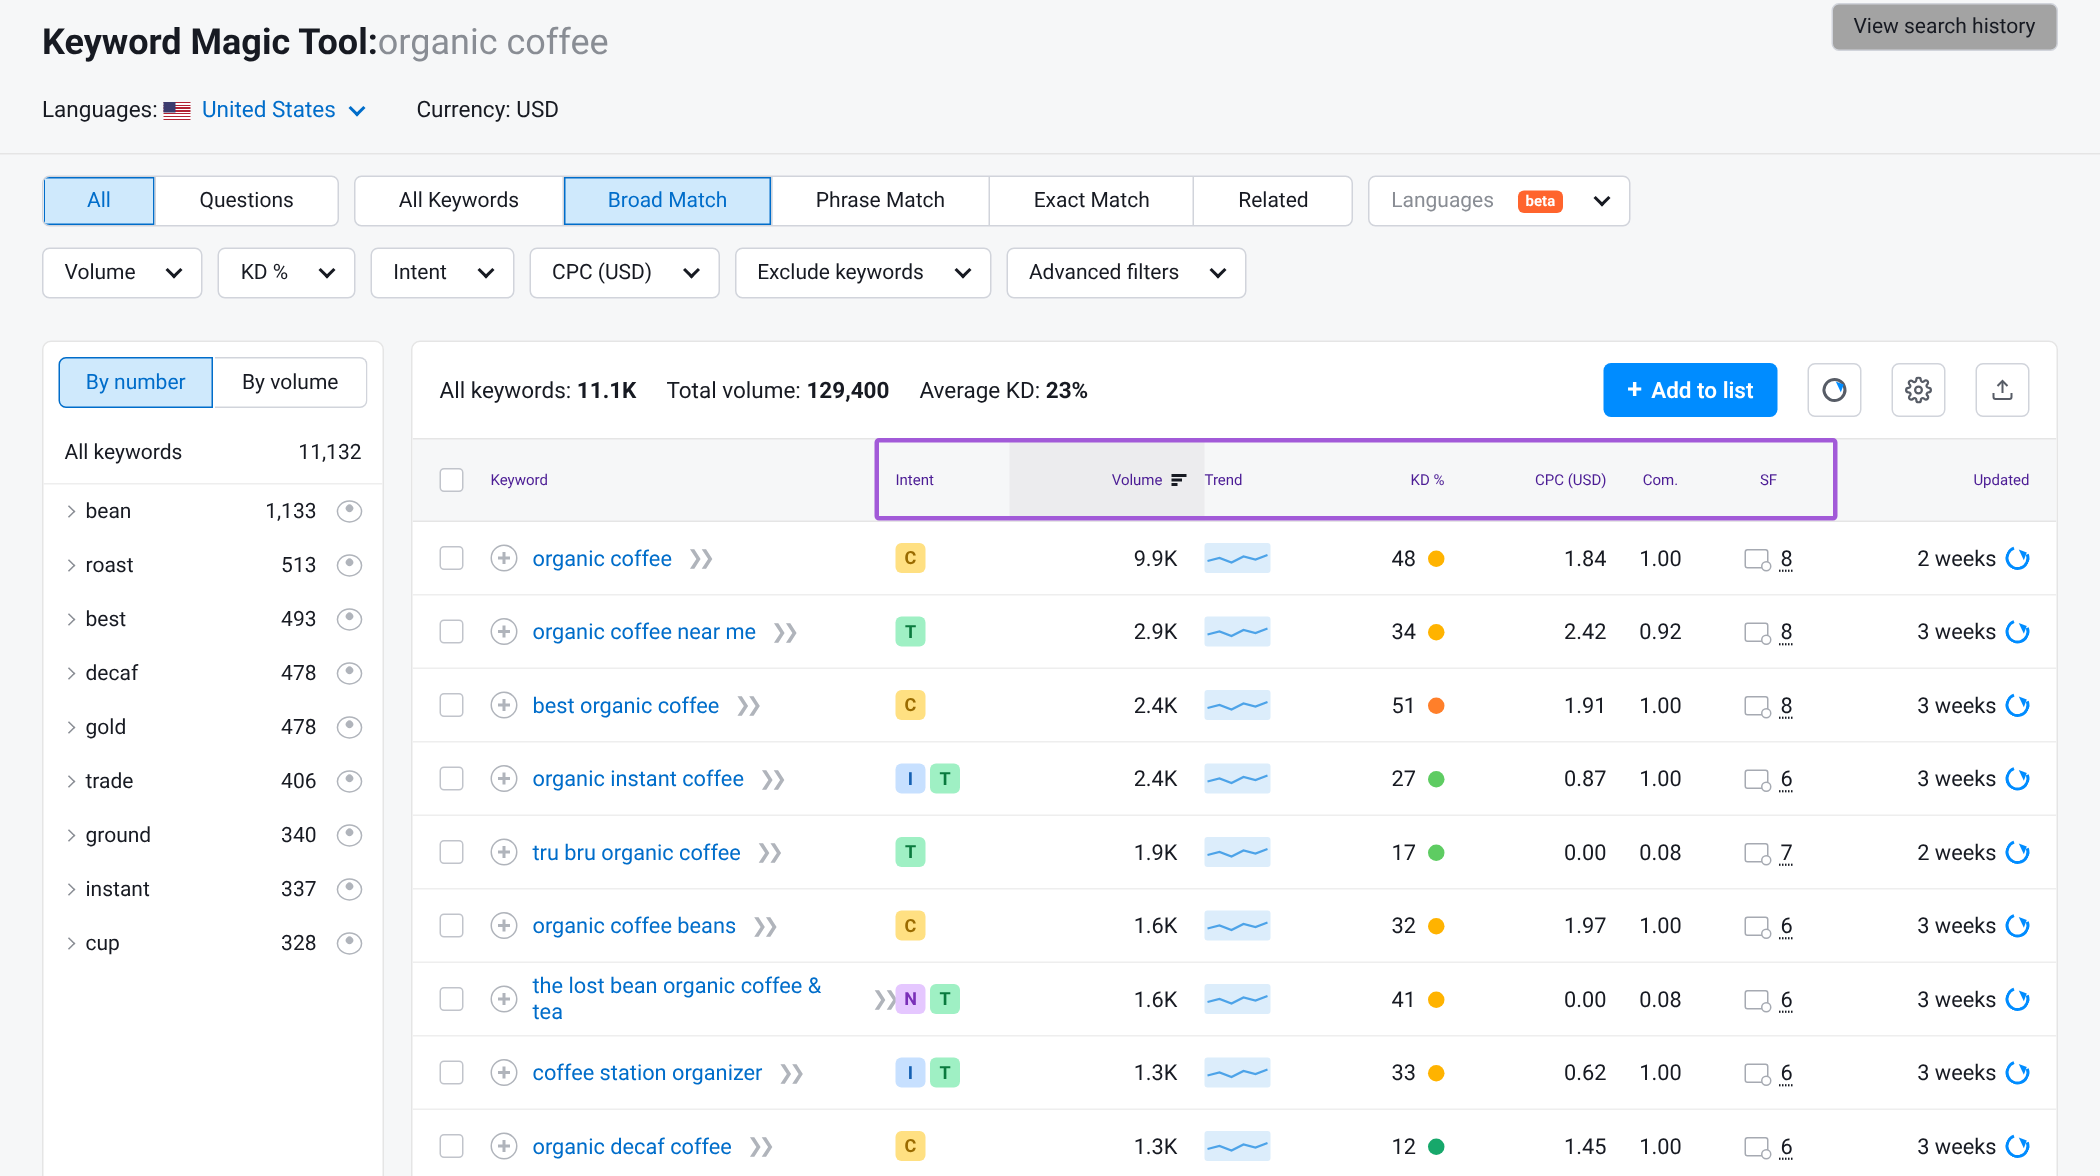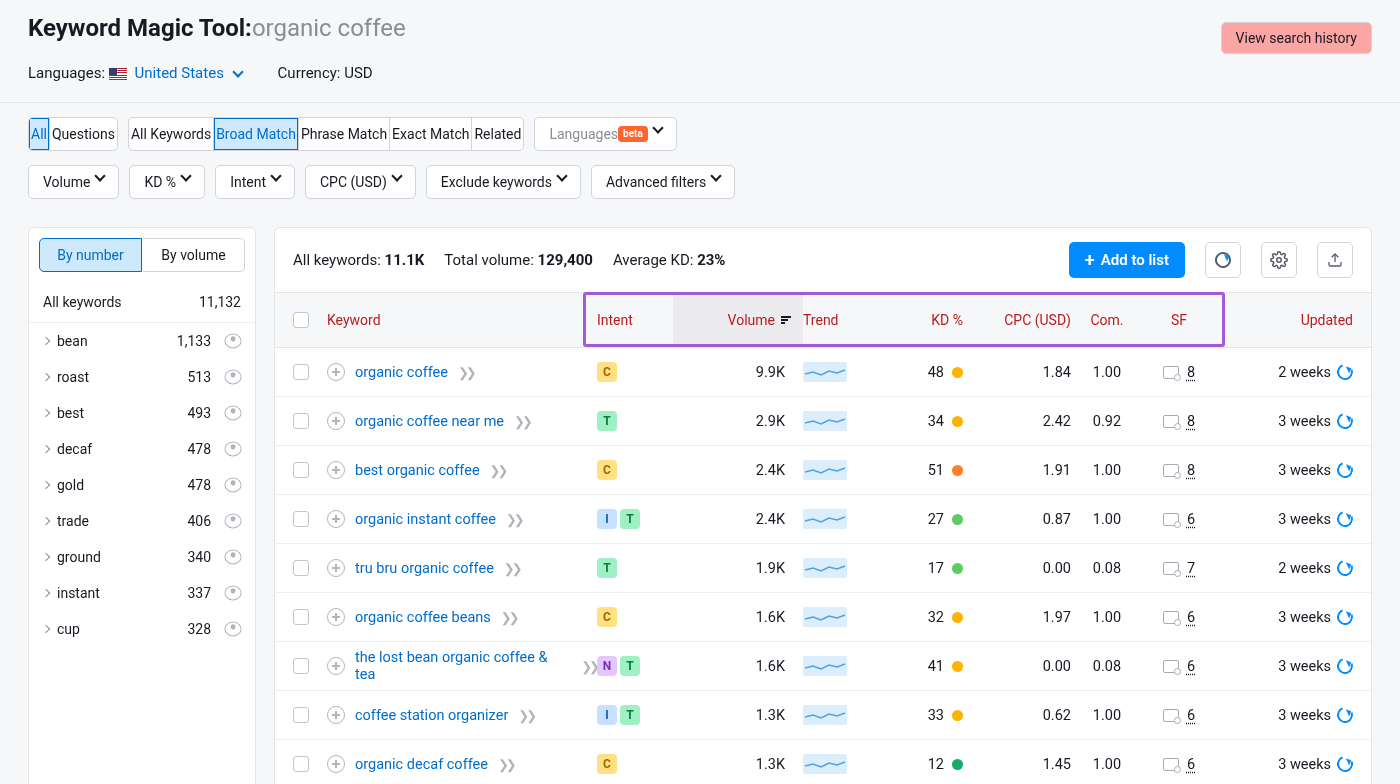--- a/index.html
+++ b/index.html
@@ -2,34 +2,34 @@
 <html><head>
 <meta charset="utf-8">
 <style>
 *{box-sizing:border-box;margin:0;padding:0;font-family:-apple-system,BlinkMacSystemFont,"Segoe UI",Roboto,sans-serif}
 body{background:#f6f7f8;color:#171a22;font-size:14px}
 .page{width:1400px}
 .header{padding:14px 28px 20px;border-bottom:1px solid #e5e5e5;position:relative}
 .title-row{display:flex;align-items:baseline;margin-bottom:22px}
 .title{font-size:24px;font-weight:700}
 .title-kw{font-size:24px;color:#898d94;font-weight:400}
-.hist-btn{position:absolute;right:28px;top:22px;background:#fca5a5;border:1px solid #d1d4db;border-radius:5px;padding:7px 14px;color:#171a22;font-size:14px}
+.hist-btn{position:absolute;right:28px;top:2px;background:#a3a3a3;border:1px solid #d1d4db;border-radius:5px;padding:7px 14px;color:#171a22;font-size:14px}
 .meta-row{display:flex;gap:36px;font-size:15px}
 .meta-label{color:#171a22}
 .meta-val{color:#006dca}
 .flag{display:inline-block;width:18px;height:12px;background:linear-gradient(#b22234 0 7%,#fff 7% 15%,#b22234 15% 23%,#fff 23% 30%,#b22234 30% 38%,#fff 38% 46%,#b22234 46% 53%,#fff 53% 61%,#b22234 61% 69%,#fff 69% 76%,#b22234 76% 84%,#fff 84% 92%,#b22234 92% 100%);position:relative;vertical-align:middle;margin-right:4px}
 .flag::before{content:"";position:absolute;left:0;top:0;width:8px;height:7px;background:#3c3b6e}
 .chev{display:inline-block;width:8px;height:8px;border-right:2px solid currentColor;border-bottom:2px solid currentColor;transform:rotate(45deg);margin-left:6px;position:relative;top:-2px}
 .filters{padding:14px 28px}
 .filter-row{display:flex;gap:10px;margin-bottom:14px;flex-wrap:wrap}
 .seg{display:flex;border:1px solid #d1d4db;border-radius:5px;overflow:hidden;background:#fff}
-.seg-btn{padding:8px 2px;border-right:1px solid #d1d4db;color:#171a22;cursor:pointer}
+.seg-btn{padding:8px 29px;border-right:1px solid #d1d4db;color:#171a22;cursor:pointer}
 .seg-btn:last-child{border-right:none}
 .seg-btn.active{background:#cfe9fc;color:#006dca;box-shadow:inset 0 0 0 1px #006dca}
-.pill{border:1px solid #d1d4db;border-radius:5px;background:#fff;padding:8px 14px;display:flex;gap:0;color:#171a22}
+.pill{border:1px solid #d1d4db;border-radius:5px;background:#fff;padding:8px 14px;display:flex;align-items:center;gap:16px;color:#171a22}
 .beta{background:#ff642d;color:#fff;font-size:10px;font-weight:700;padding:2px 5px;border-radius:4px}
 .body{display:flex;gap:18px;padding:0 28px 28px}
 .side{width:228px;background:#fff;border:1px solid #e5e5e5;border-radius:6px}
 .side-tabs{display:flex;padding:10px;gap:1px;width:100%}
 .side-tab{flex:1;text-align:center;padding:8px 4px;border:1px solid #d1d4db;font-size:14px}
 .side-tab:first-child{border-radius:5px 0 0 5px}
 .side-tab:last-child{border-radius:0 5px 5px 0;border-left:none}
 .side-tab.active{background:#cfe9fc;border-color:#006dca;color:#006dca}
 .side-head{display:flex;justify-content:space-between;padding:12px 14px 12px 14px;border-bottom:1px solid #eee;font-size:14px}
 .side-list{max-height:500px;overflow-y:auto}
@@ -39,21 +39,21 @@
 .eye{width:16px;height:16px;border:1.5px solid #b0b4bb;border-radius:70% 8px;transform:rotate(45deg);position:relative}
 .eye::after{content:"";position:absolute;width:5px;height:5px;background:#b0b4bb;border-radius:50%;left:3px;top:3px}
 .chv{width:6px;height:6px;border-right:1.5px solid #898d94;border-bottom:1.5px solid #898d94;transform:rotate(-45deg)}
 .main{flex:1;background:#fff;border:1px solid #e5e5e5;border-radius:6px;overflow:hidden}
 .summary{display:flex;align-items:center;padding:14px 18px;gap:20px}
 .summary .stat{font-size:15px;color:#171a22}
 .summary .stat b{font-weight:700}
 .summary .sp{flex:1}
 .add-btn{background:#008cff;color:#fff;border:none;border-radius:5px;padding:9px 16px;font-weight:600;font-size:15px;display:flex;align-items:center;gap:6px}
 .icon-btn{width:36px;height:36px;border:1px solid #d1d4db;border-radius:5px;background:#fff;display:flex;align-items:center;justify-content:center;color:#575c66}
-.thead{display:flex;align-items:center;background:#f6f7f8;border-top:1px solid #e5e5e5;border-bottom:1px solid #e5e5e5;padding:0 18px;height:56px;font-size:14px;color:#b91c1c}
+.thead{display:flex;align-items:center;background:#f6f7f8;border-top:1px solid #e5e5e5;border-bottom:1px solid #e5e5e5;padding:0 18px;height:56px;font-size:10px;color:#4c1d95}
 .hl{position:absolute;border:3px solid #a25ad8;border-radius:3px;height:55px;pointer-events:none}
 .cb{width:16px;height:16px;border:1.5px solid #c1c4cb;border-radius:3px;background:#fff}
 .col-cb{width:34px}
 .col-kw{flex:1;min-width:260px}
 .col-intent{width:76px;text-align:left}
 .col-vol{width:130px;text-align:right;padding-right:18px}
 .col-trend{width:72px;text-align:left}
 .col-kd{width:88px;text-align:right}
 .col-cpc{width:108px;text-align:right}
 .col-com{width:72px;text-align:center}

